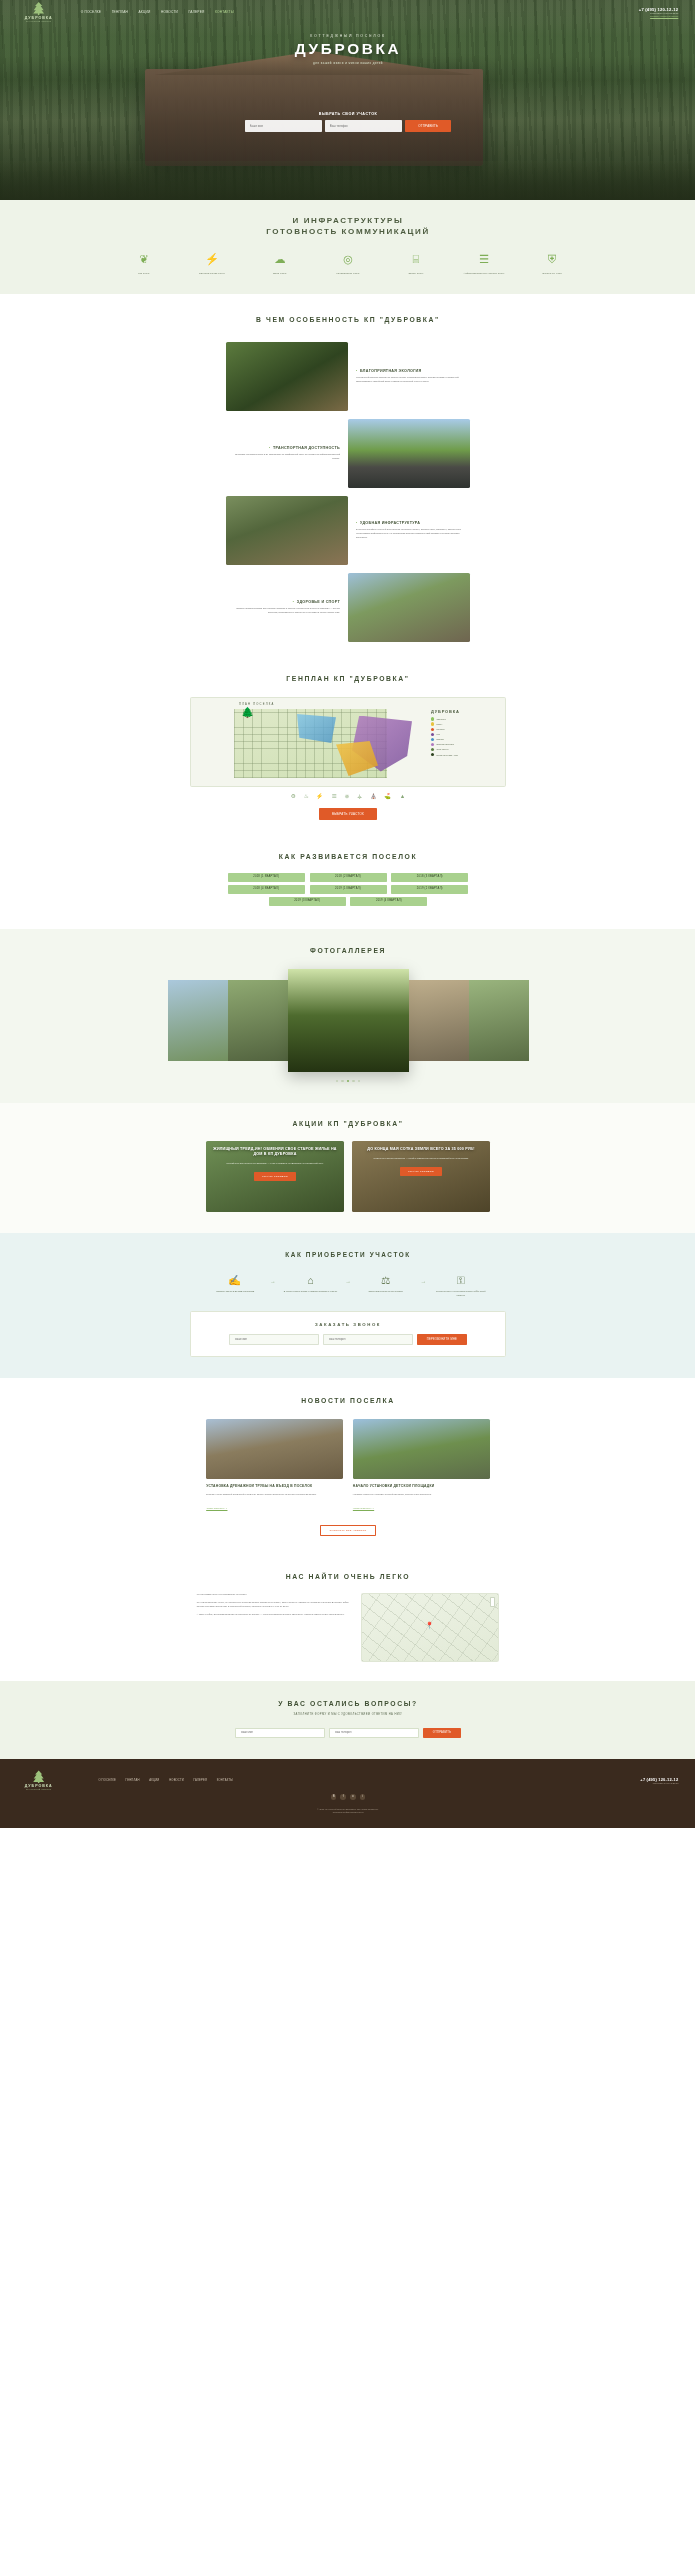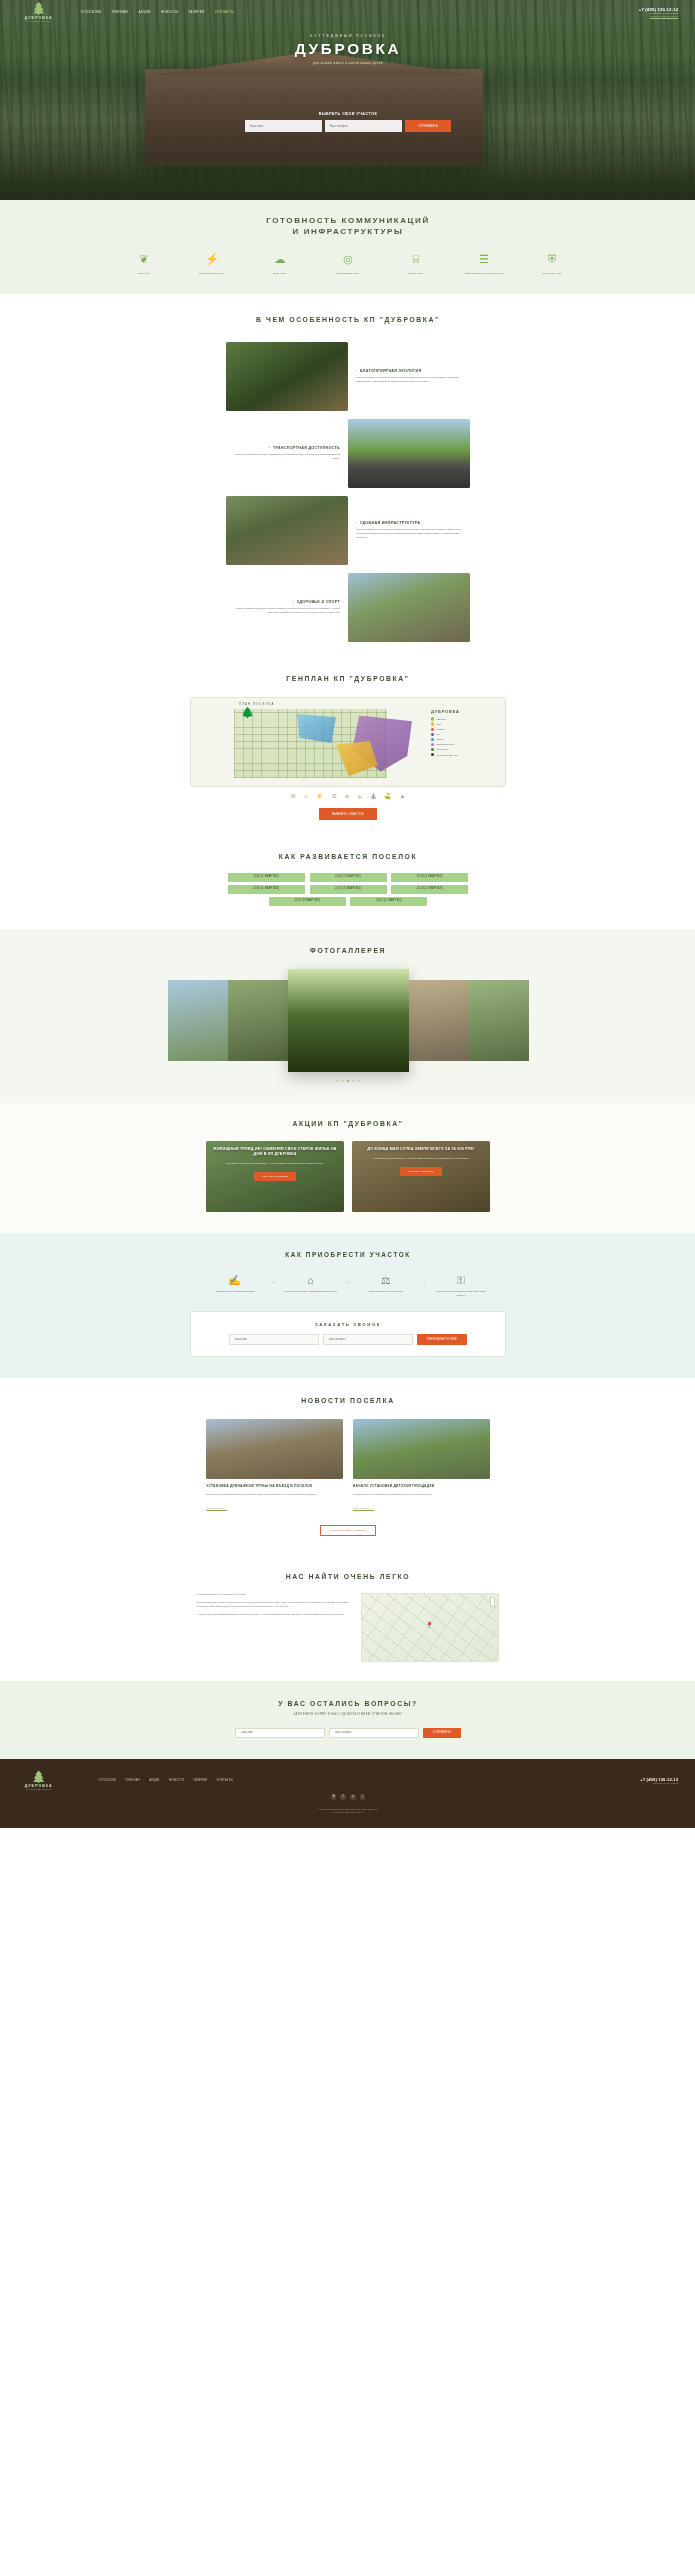--- a/index.html
+++ b/index.html
@@ -339,22 +339,22 @@
       <form class="hero-form">
         <input type="text" placeholder="Ваше имя" style="">
         <input type="text" placeholder="Ваш телефон" style="">
         <button type="button" class="btn-orange">ОТПРАВИТЬ</button>
       </form>
     </div>
   </section>
 
   <section class="readiness">
     <div class="sec-title">
+      <div>И ИНФРАСТРУКТУРЫ</div>
       <div>ГОТОВНОСТЬ КОММУНИКАЦИЙ</div>
-      <div>И ИНФРАСТРУКТУРЫ</div>
     </div>
     <div class="icons-row">
       <div class="icon-item">
         <div class="icon-circle"><span class="icon-glyph">❦</span></div>
         <div class="icon-label">Газ
 100%</div>
       </div>
       <div class="icon-item">
         <div class="icon-circle"><span class="icon-glyph">⚡</span></div>
         <div class="icon-label">Электричество

